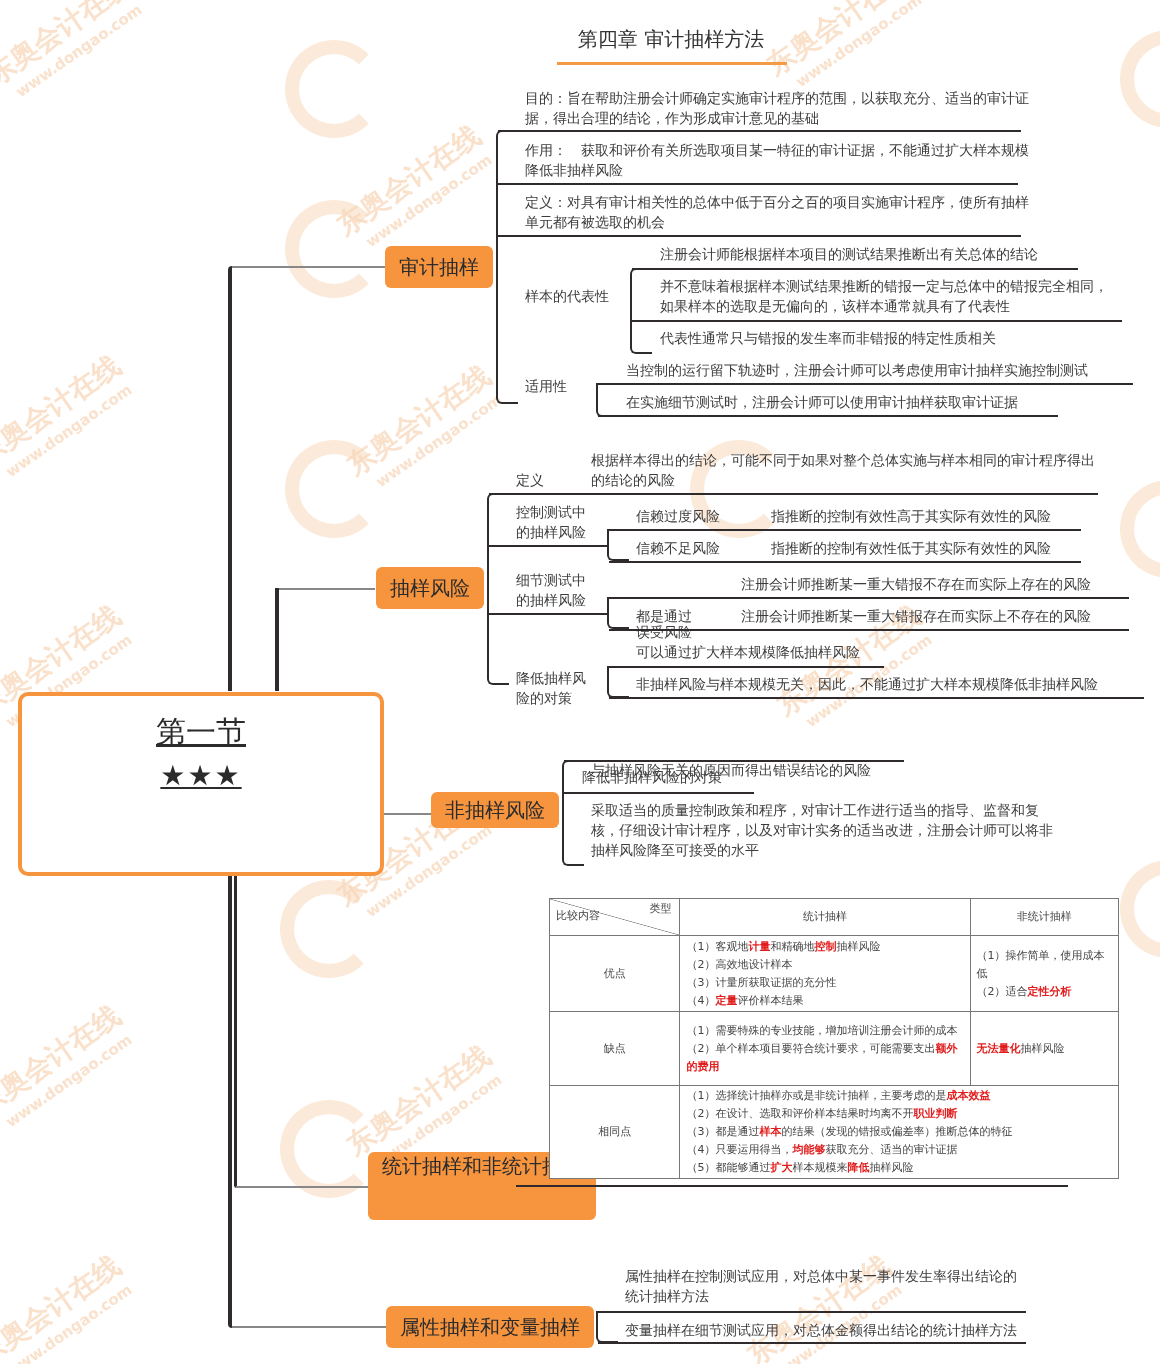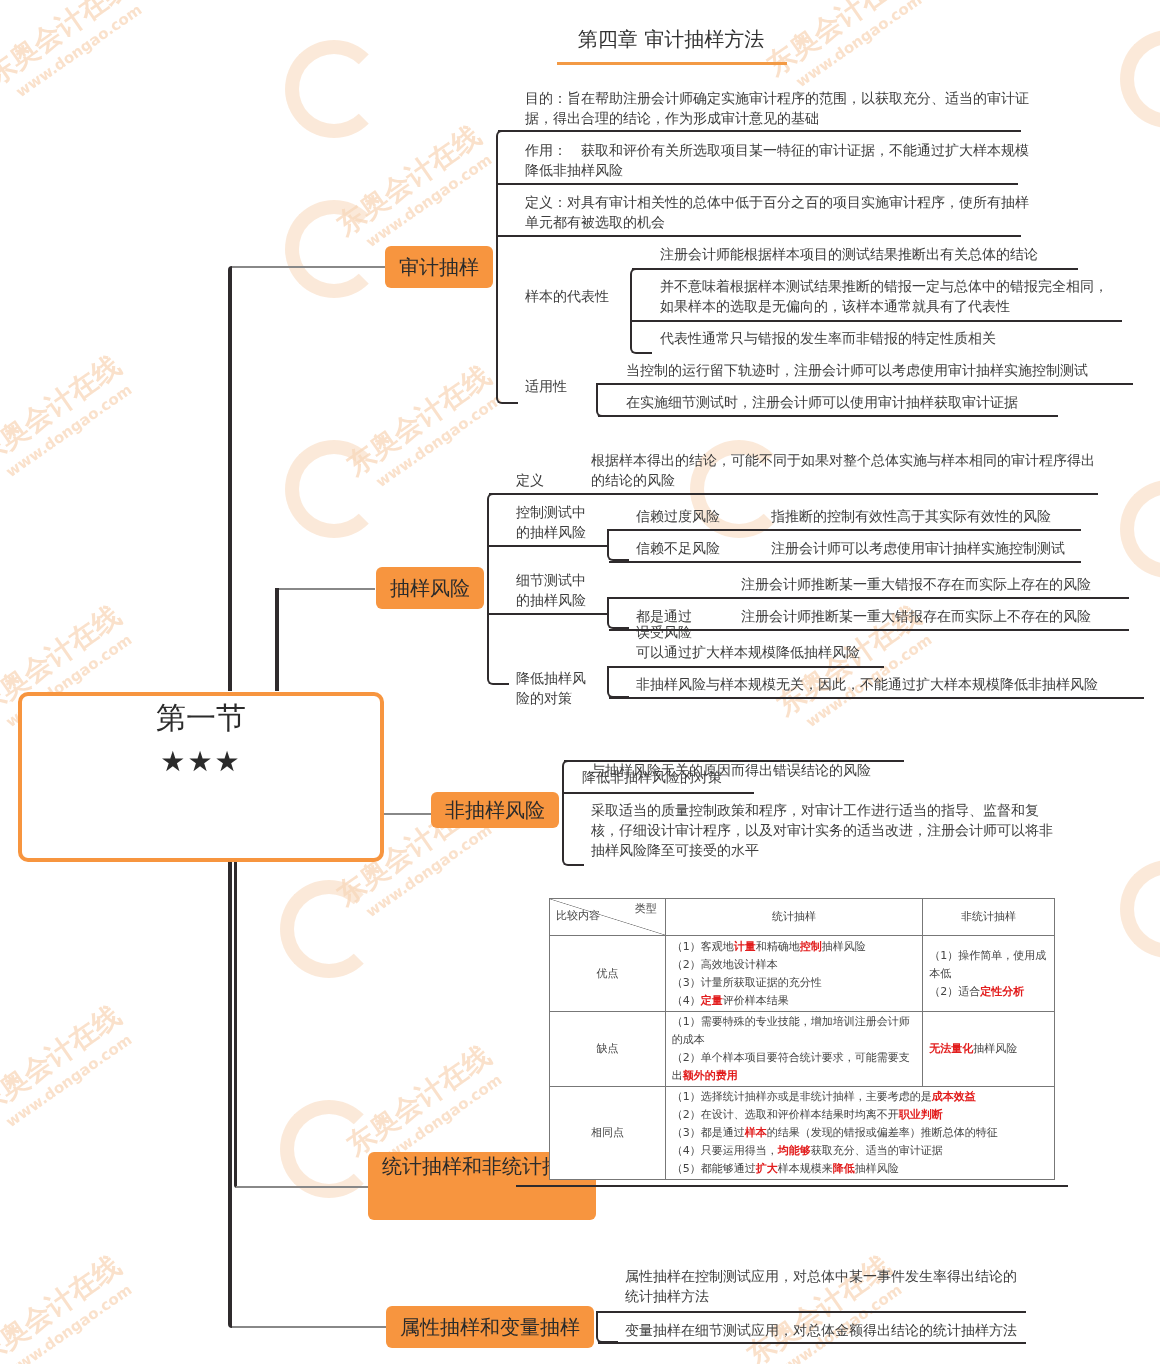--- a/index.html
+++ b/index.html
@@ -12,34 +12,34 @@
   .abs { position:absolute; }
   .wm { position:absolute; color:#f6c9a2; font-weight:bold; transform:rotate(-35deg); font-size:28px; opacity:.55; white-space:nowrap; pointer-events:none; }
   .wm small { display:block; font-size:15px; margin-left:14px; }
   .wm-ring { position:absolute; width:70px; height:70px; border-radius:50%; border:14px solid #f8d8bb; border-right-color:transparent; opacity:.55; pointer-events:none; }
   .title { left:560px; top:26px; width:222px; text-align:center; font-size:20px; color:#333; }
   .title-line { left:557px; top:62px; width:230px; height:3px; background:#f39a45; }
   .root {
     left:18px; top:692px; width:358px; height:162px;
     border:4px solid #f7953f; border-radius:10px; background:#fff;
     text-align:center; font-size:30px; line-height:44px; color:#2b2b2b;
-    box-sizing:content-box;
+    padding-top:14px; box-sizing:content-box;text-decoration:underline;
   }
   .root .stars { font-size:28px; letter-spacing:2px; }
   .node {
     position:absolute; background:#f7953f; color:#2b2b2b; border-radius:6px;
     font-size:20px; padding:0 14px; display:flex; align-items:center; white-space:nowrap;
   }
   .vline { position:absolute; width:4px; background:#2f2b2d; }
   .thin { position:absolute; height:2px; background:#888; }
   .bracket { position:absolute; border-left:2px solid #2f2b2d; border-top:2px solid #2f2b2d; border-bottom:2px solid #2f2b2d; border-radius:6px 0 0 6px; }
   .txt { position:absolute; font-size:14px; line-height:20px; color:#3d3d3d; white-space:nowrap; }
   .wrap { white-space:normal; }
   .uline { position:absolute; height:2px; background:#2f2b2d; }
-  table.cmp { position:absolute; left:549px; top:898px; width:506px; border-collapse:collapse; font-size:11px; line-height:18px; color:#444; background:#fff; font-family:"DejaVu Sans", sans-serif; }
+  table.cmp { position:absolute; left:549px; top:898px; width:570px; border-collapse:collapse; font-size:11px; line-height:18px; color:#444; background:#fff; font-family:"DejaVu Sans", sans-serif; }
   table.cmp td { border:1px solid #777; vertical-align:middle; padding:1px 6px; }
   table.cmp td.c { text-align:center; }
   .red { color:#e21d1d; font-weight:bold; }
   .diag { position:relative; height:36px; background:linear-gradient(to top right, transparent 49%, #888 50%, transparent 51%) no-repeat; background-size:100% 100%; }
   .diag .tr { position:absolute; right:8px; top:1px; }
   .diag .bl { position:absolute; left:6px; bottom:10px;margin-top:36px; }
 </style>
 </head>
 <body>
 
@@ -113,21 +113,21 @@
 <div class="txt wrap" style="left:591px;top:450px;width:505px;">根据样本得出的结论，可能不同于如果对整个总体实施与样本相同的审计程序得出的结论的风险</div>
 <div class="uline" style="left:489px;top:493px;width:609px;"></div>
 
 <div class="txt wrap" style="left:516px;top:502px;width:80px;">控制测试中的抽样风险</div>
 <div class="uline" style="left:489px;top:545px;width:120px;"></div>
 <div class="bracket" style="left:607px;top:529px;width:20px;height:30px;border-top:none;border-radius:0 0 0 6px;"></div>
 <div class="txt" style="left:636px;top:506px;">信赖过度风险</div>
 <div class="txt" style="left:771px;top:506px;">指推断的控制有效性高于其实际有效性的风险</div>
 <div class="uline" style="left:609px;top:529px;width:472px;"></div>
 <div class="txt" style="left:636px;top:538px;">信赖不足风险</div>
-<div class="txt" style="left:771px;top:538px;">注册会计师可以考虑使用审计抽样实施控制测试</div>
+<div class="txt" style="left:771px;top:538px;">指推断的控制有效性低于其实际有效性的风险</div>
 <div class="uline" style="left:609px;top:561px;width:472px;"></div>
 
 <div class="txt wrap" style="left:516px;top:570px;width:80px;">细节测试中的抽样风险</div>
 <div class="uline" style="left:489px;top:613px;width:120px;"></div>
 <div class="bracket" style="left:607px;top:597px;width:20px;height:30px;border-top:none;border-radius:0 0 0 6px;"></div>
 <div class="txt" style="left:636px;top:574px;margin-top:48px;">误受风险</div>
 <div class="txt" style="left:741px;top:574px;">注册会计师推断某一重大错报不存在而实际上存在的风险</div>
 <div class="uline" style="left:609px;top:597px;width:520px;"></div>
 <div class="txt" style="left:636px;top:606px;">都是通过</div>
 <div class="txt" style="left:741px;top:606px;">注册会计师推断某一重大错报存在而实际上不存在的风险</div>

